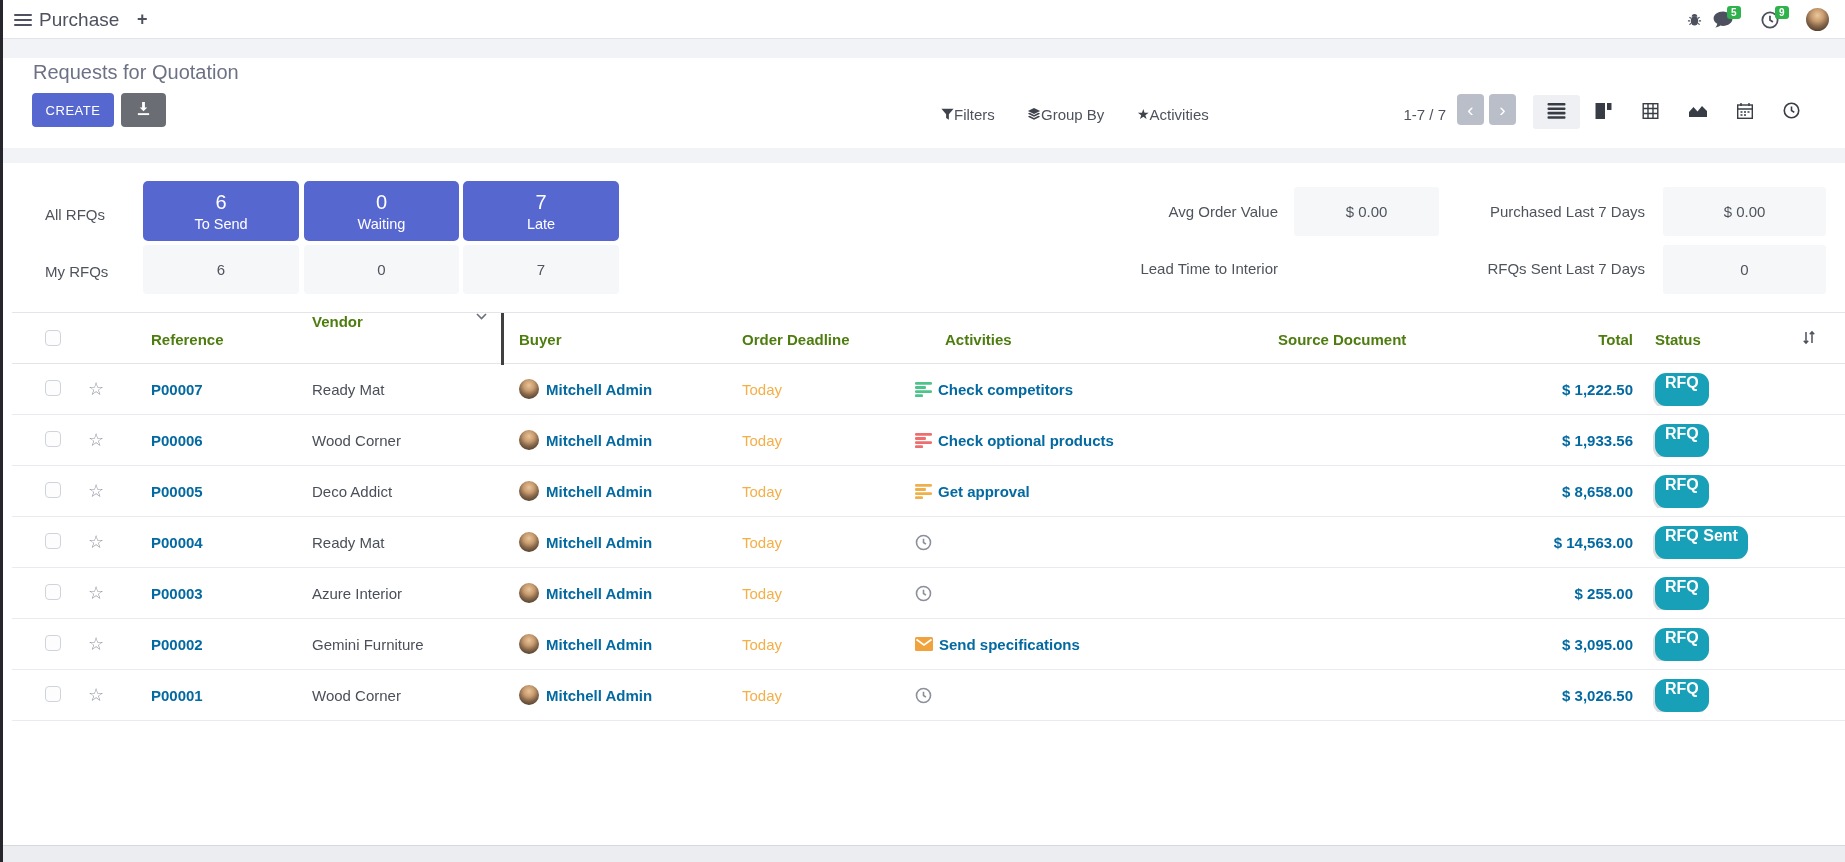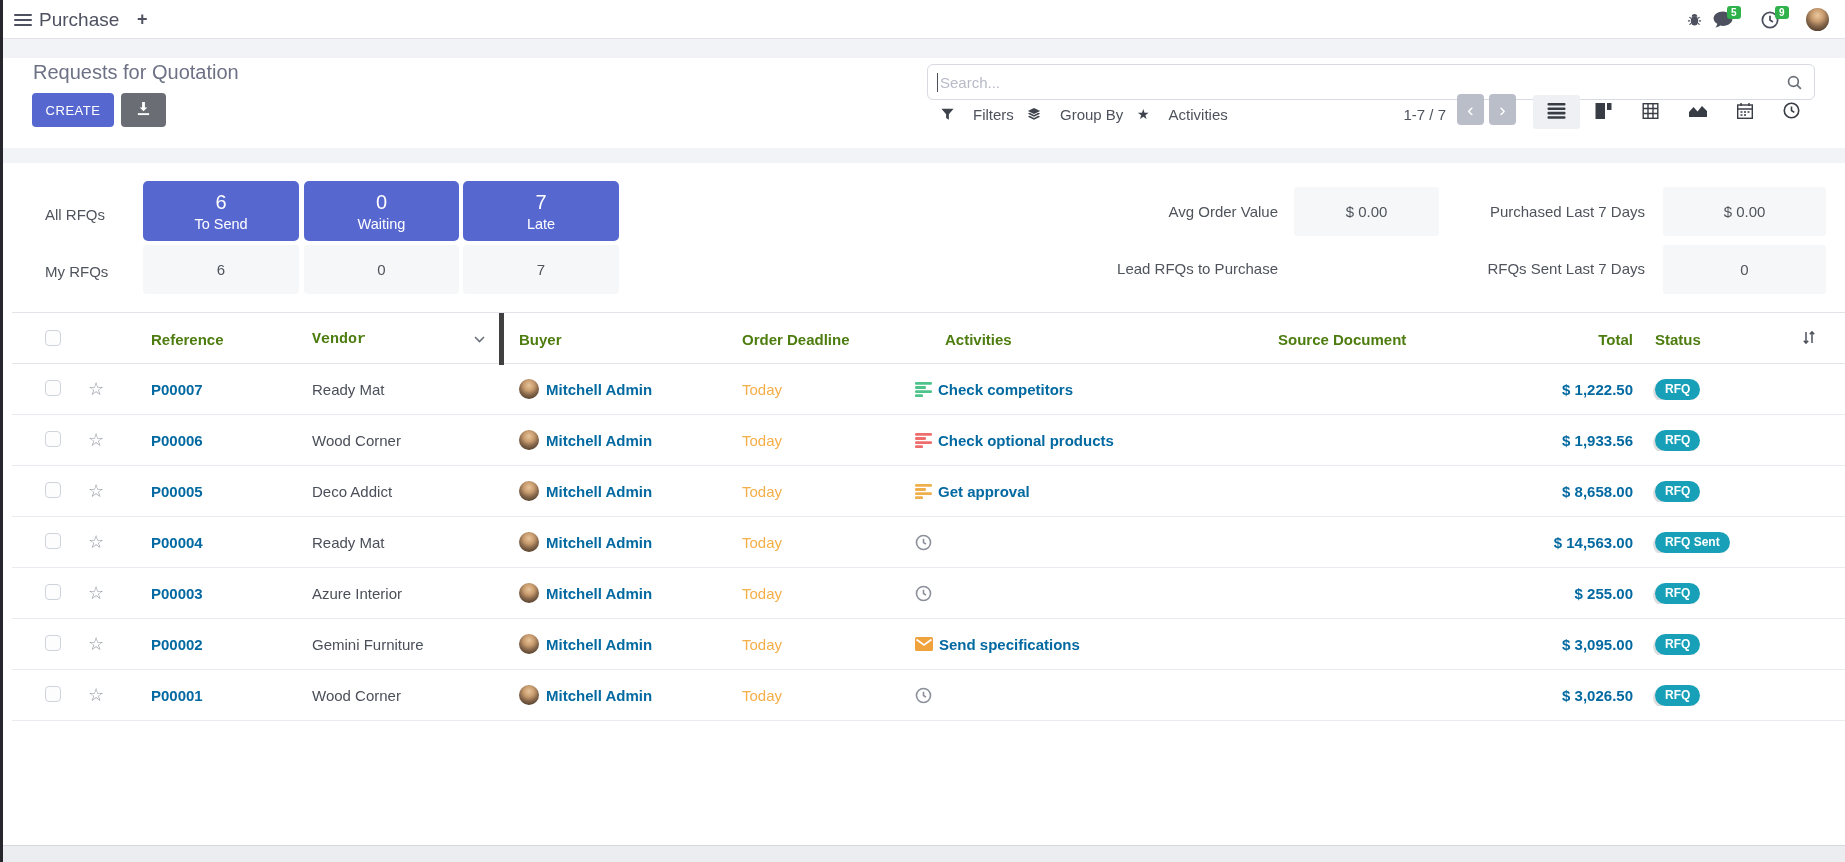--- a/index.html
+++ b/index.html
@@ -38,21 +38,21 @@
   .create { position:absolute; left:32px; top:35px; width:82px; height:34px; background:#5767d0; border:none; border-radius:4px;
     color:#fff; font-family:inherit; font-size:13px; letter-spacing:.5px; cursor:pointer; }
   .export { position:absolute; left:121px; top:35px; width:45px; height:34px; background:#6a6e74; border:none; border-radius:4px;
     display:flex; align-items:center; justify-content:center; cursor:pointer; }
   .search { position:absolute; left:927px; top:6px; width:888px; height:36px; background:#fff; border:1px solid #d7dae2; border-radius:6px; }
   .search input { position:absolute; left:12px; top:3px; width:820px; height:28px; border:none; outline:none; background:transparent;
     font-family:inherit; font-size:15px; color:#4b4e57; }
   .search input::placeholder { color:#b7bbc7; }
   .caret { position:absolute; left:9px; top:8px; width:1px; height:19px; background:#4b4e57; }
   .mag { position:absolute; right:11px; top:9px; color:#6b7078; }
-  .cp-item { position:absolute; top:47px; height:18px; display:flex; align-items:center; gap:19px; font-size:15px; color:#4e525c; cursor:pointer; }
+  .cp-item { position:absolute; top:47px; height:18px; display:flex; align-items:center; gap:0; font-size:15px; color:#4e525c; cursor:pointer; }
   .cp-item .cp-ic { color:#3f434c; display:flex; }
   .cp-filters   { left:941px; }
   .cp-groupby   { left:1027px; }
   .cp-favorites { left:1137px; }
   .fav-star { font-size:14px; color:#3f434c; }
   .pager-text { position:absolute; left:1380px; top:48px; width:66px; text-align:right; font-size:15px; color:#4e525c; }
   .pg { position:absolute; top:36px; width:27px; height:31px; background:#b9bec9; border:none; border-radius:4px;
     color:#fff; font-size:19px; line-height:29px; font-family:inherit; cursor:pointer; }
   .pg.prev { left:1457px; }
   .pg.next { left:1489px; }
@@ -88,37 +88,37 @@
   .list { position:absolute; left:0; top:149px; width:1845px; }
   .lrow { display:grid; grid-template-columns:64px 60px 176px 192px 236px 173px 365px 216px 147px 155px 61px; align-items:center; }
   .hdr { height:52px; border-top:1px solid #e4e5ea; border-bottom:1px solid #e4e5ea; font-size:15px; font-weight:600; color:#4d7c0f; }
   .row { height:51px; border-bottom:1px solid #eaebf0; font-size:15px; cursor:pointer; }
   .lfoot { height:48px; font-size:15px; }
   .cell { overflow:hidden; white-space:nowrap; }
   .c-cb { padding-left:33px; }
   .c-star { padding-left:12px; }
   .c-ref { padding-left:15px; }
   .c-vendor { padding-right:14px; }
-  .hdr .c-vendor { display:flex; justify-content:space-between; align-items:center; height:52px; border-right:5px solid #404040;font-family:Liberation Mono, monospace; }
+  .hdr .c-vendor { display:flex; justify-content:space-between; height:52px; border-right:3px solid #404040; }
   .sort-ch { color:#6b7079; display:flex; }
   .c-buyer { padding-left:15px; display:flex; align-items:center; gap:7px; }
   .c-dead { padding-left:2px; }
   .c-act { padding-left:2px; display:flex; align-items:center; gap:6px; }
   .hdr .c-act { padding-left:32px; display:block; }
   .c-total { text-align:right; padding-right:8px; }
   .c-status { padding-left:14px; }
   .c-gear { padding-left:6px; color:#4d525c; }
   .teal { color:#0369a1;font-weight:bold; }
   .deadline { color:#f4af49; }
   .cb { width:16px; height:16px; border:1px solid #cfd3dc; border-radius:4px; background:#fdfdfe; display:inline-block; cursor:pointer; }
   .star { font-size:18px; color:#90959f; line-height:1; cursor:pointer; }
   .avatar { width:20px; height:20px; border-radius:50%; flex:0 0 20px;
     background: radial-gradient(circle at 50% 32%, #e8c49a 0%, #c79b6e 32%, #8a6a4d 55%, #57432f 80%, #3e3228 100%); }
-  .badge { display:inline-block; background:#18a0b8; color:#fff; font-size:12px; font-weight:700; line-height:14px;
-    padding:3px 10px 4px; border-radius:11px; box-shadow:-2px 2px 0 rgba(100,105,115,.22); }
+  .badge { display:inline-block; background:#18a0b8; color:#fff; font-size:16px; font-weight:700; line-height:14px;
+    padding:3px 10px 16px; border-radius:11px; box-shadow:-2px 2px 0 rgba(100,105,115,.22); }
   .act-ic { display:inline-flex; align-items:center; }
   .act-ic svg { display:none; }
   .act-ic[data-type="list"] .ic-list { display:inline; }
   .act-ic[data-type="clock"] .ic-clock { display:inline; }
   .act-ic[data-type="envelope"] .ic-envelope { display:inline; }
   .lfoot .c-total { font-weight:700; color:#4a4f58; }
 </style>
 </head>
 <body>
 
@@ -163,30 +163,20 @@
   <button class="create">CREATE</button>
   <button class="export">
     <span>
       <svg width="15" height="15" viewBox="0 0 16 16" fill="#fff">
           <path d="M6.5 1h3v6H12L8 11 4 7h2.5z"></path>
           <path d="M2 13h12v2H2z"></path>
         </svg>
     </span>
   </button>
 
-  <div class="search">
-    <span class="caret"></span>
-    <input type="text" placeholder="Search..." style="">
-    <span class="mag">
-      <svg width="17" height="17" viewBox="0 0 16 16" fill="none" stroke="currentColor" stroke-width="1.6">
-          <circle cx="7" cy="7" r="4.6"></circle>
-          <path d="M10.5 10.5L14 14"></path>
-        </svg>
-    </span>
-  </div>
 
   <div class="cp-item cp-filters">
     <span class="cp-ic">
       <svg width="13" height="13" viewBox="0 0 16 16" fill="currentColor">
           <path d="M.5 1h15l-5.8 6.6v6.9l-3.4-2.2V7.6z"></path>
         </svg>
     </span>
     <span>Filters</span>
   </div>
   <div class="cp-item cp-groupby">
@@ -267,21 +257,21 @@
     <span class="num">7</span>
     <span class="lbl">Late</span>
   </button>
   <div class="dash-label my">My RFQs</div>
   <div class="mybox s0">6</div>
   <div class="mybox s1">0</div>
   <div class="mybox s2">7</div>
 
   <div class="kpi-label kl1">Avg Order Value</div>
   <div class="kpi-box kb1">$ 0.00</div>
-  <div class="kpi-label kl2">Lead RFQs to Purchase</div>
+  <div class="kpi-label kl2">Lead Time to Interior</div>
   <div class="kpi-label kl3">Purchased Last 7 Days</div>
   <div class="kpi-box kb3">$ 0.00</div>
   <div class="kpi-label kl4">RFQs Sent Last 7 Days</div>
   <div class="kpi-box kb4">0</div>
 
   <div class="list">
     <div class="lrow hdr">
       <div class="cell c-cb"><span class="cb"></span></div>
       <div class="cell c-star"></div>
       <div class="cell c-ref">Reference</div>

